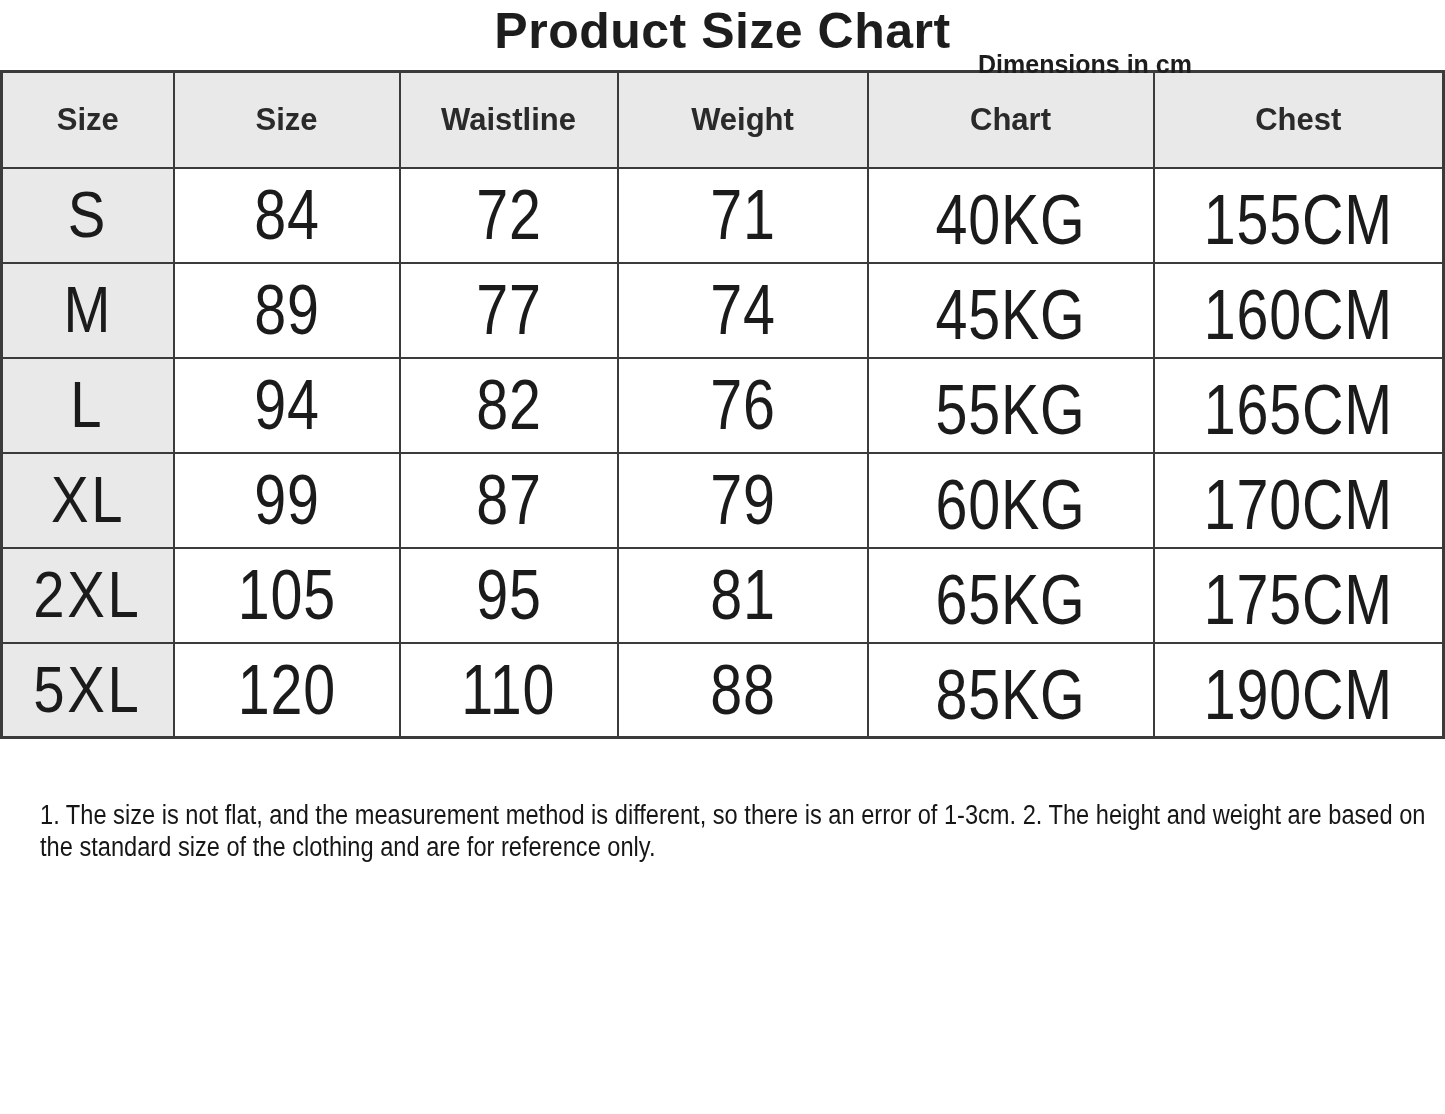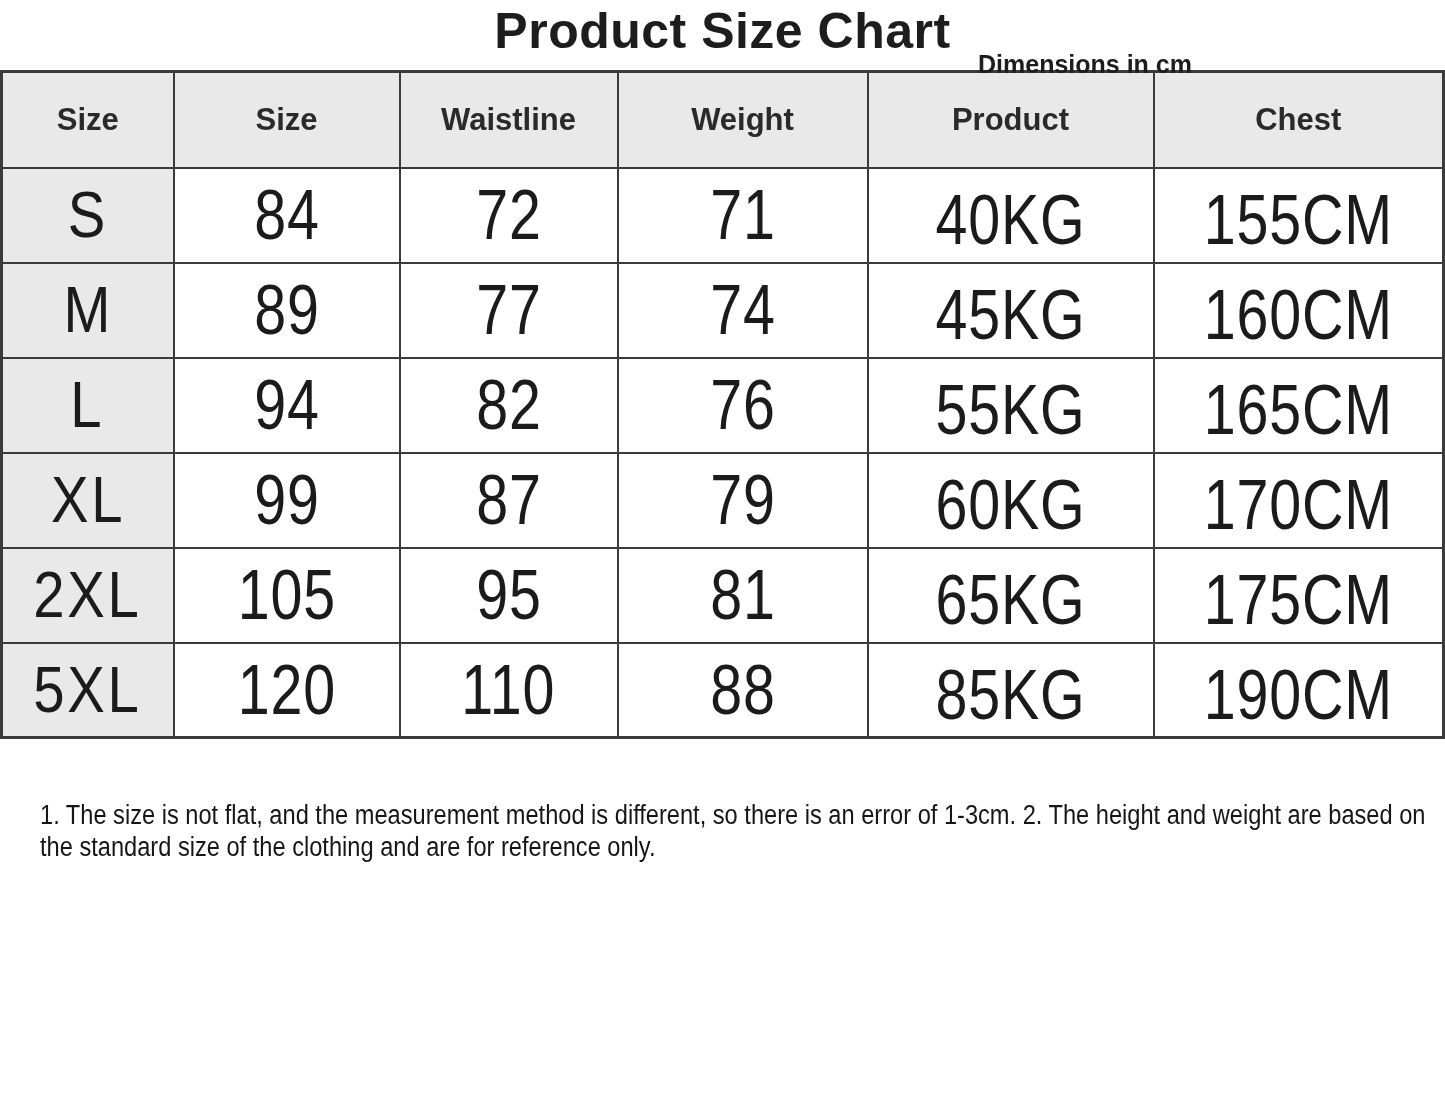--- a/index.html
+++ b/index.html
@@ -112,21 +112,21 @@
     <col style="width:250px">
     <col style="width:286px">
     <col style="width:290px">
   </colgroup>
   <thead>
     <tr>
       <th>Size</th>
       <th>Size</th>
       <th>Waistline</th>
       <th>Weight</th>
-      <th>Product</th>
+      <th>Chart</th>
       <th>Chest</th>
     </tr>
   </thead>
   <tbody>
     <tr>
       <th class="size-col"><span class="size-label">S</span></th>
       <td><span class="num">84</span></td>
       <td><span class="num">72</span></td>
       <td><span class="num">71</span></td>
       <td><span class="num lowered">40KG</span></td>

